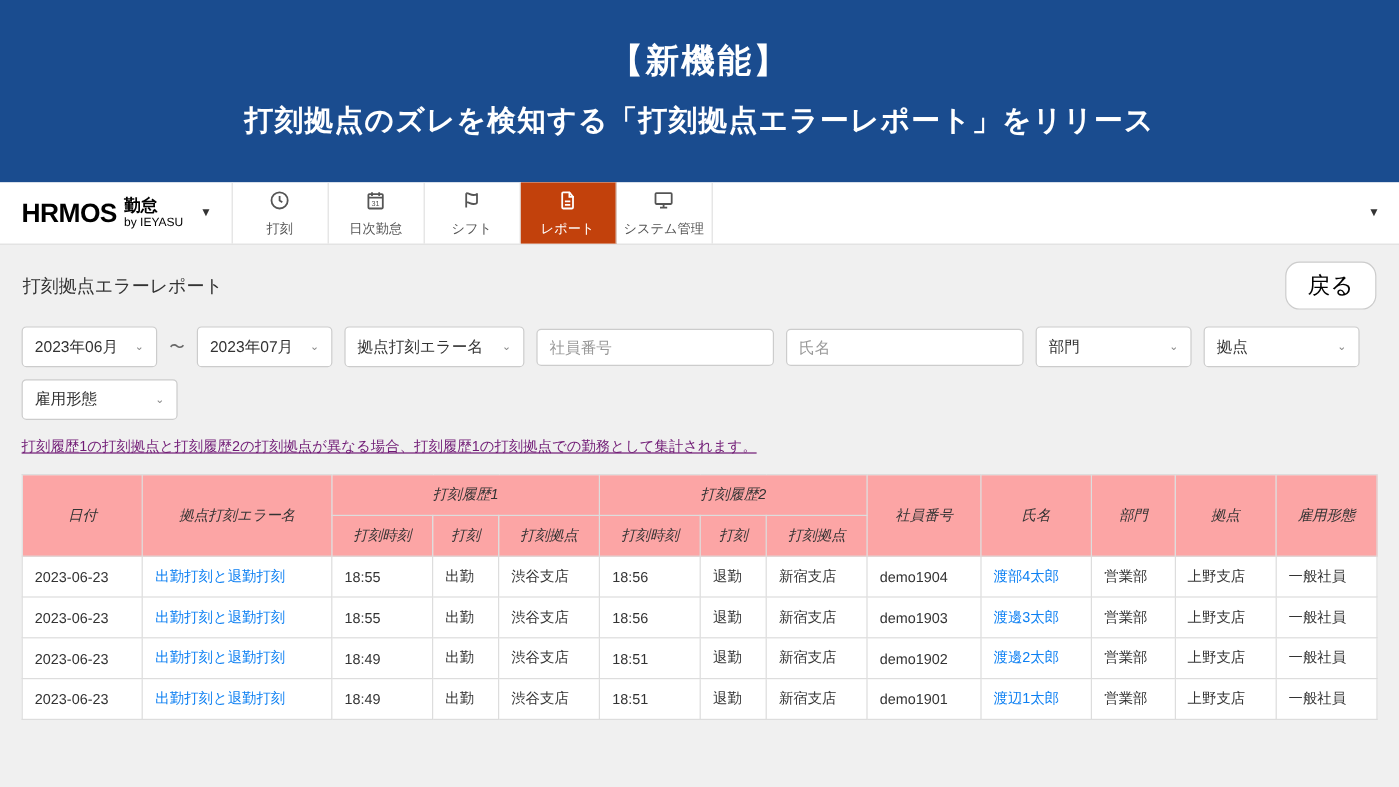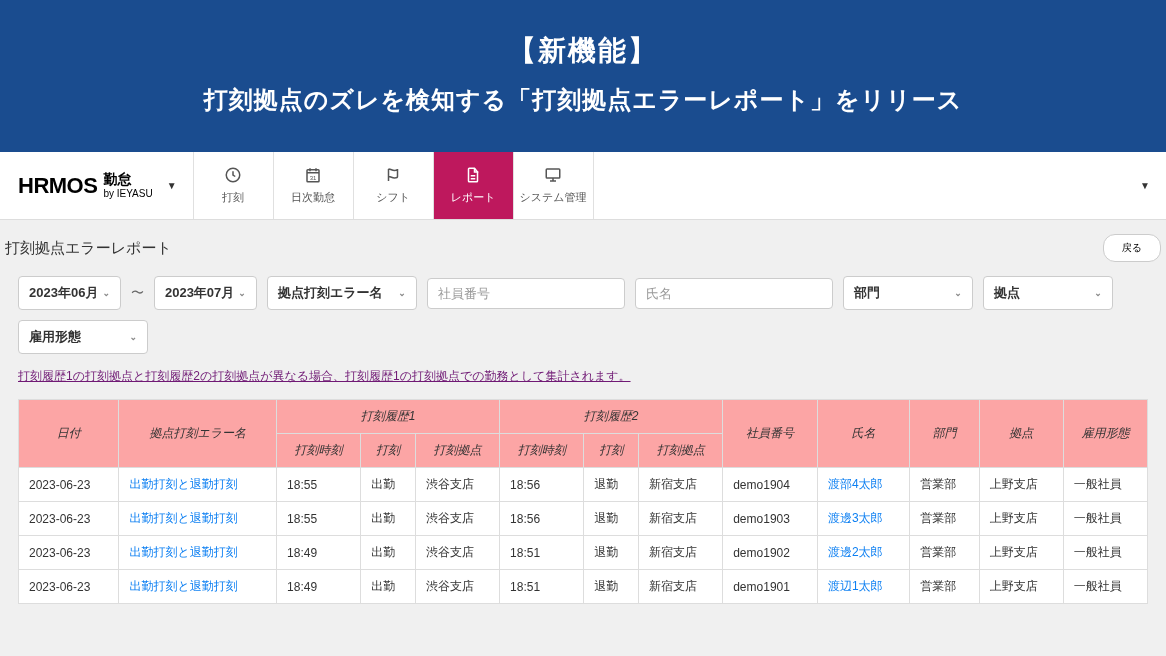--- a/index.html
+++ b/index.html
@@ -1,37 +1,37 @@
 <!DOCTYPE html>
 <html><head>
 <meta charset="utf-8">
 <style>
 * { box-sizing: border-box; margin: 0; padding: 0; }
 body { font-family: -apple-system, "Hiragino Sans", "Meiryo", sans-serif; background: #f0f0f0; width: 1166px; }
 .banner { background: #1a4c8f; color: #fff; text-align: center; padding: 32px 33px 36px; font-weight: 700; }
 .banner-line1 { font-size: 28px; margin-bottom: 14px; letter-spacing: 2px; }
 .banner-line2 { font-size: 24px; letter-spacing: 1px; }
-.topnav { display: flex; align-items: stretch; background: #fff; border-bottom: 1px solid #ddd; height: 68px; }
+.topnav { display: flex; align-items: stretch; background: #fff; border-bottom: 1px solid #ddd; height: 52px; }
 .logo-block { display: flex; align-items: center; padding: 0 8px 0 18px; gap: 6px; }
 .logo-text { font-size: 22px; font-weight: 800; letter-spacing: -0.5px; }
 .logo-sub { font-size: 10px; line-height: 1.2; }
 .logo-sub .kk { font-size: 14px; font-weight: 600; }
 .logo-caret { font-size: 10px; color: #333; padding: 0 8px; cursor: pointer; }
 .nav-items { display: flex; border-left: 1px solid #e0e0e0; }
 .nav-item { display: flex; flex-direction: column; align-items: center; justify-content: center; width: 80px; border-right: 1px solid #e0e0e0; color: #555; font-size: 11px; cursor: pointer; gap: 4px; }
-.nav-item.active { background: #be185d; color: #fff; }
+.nav-item.active { background: #c2410c; color: #fff; }
 .nav-item svg { width: 18px; height: 18px; }
 .user-block { margin-left: auto; display: flex; align-items: center; padding: 0 16px; font-size: 11px; color: #333; gap: 8px; }
 .user-caret { font-size: 10px; cursor: pointer; }
-.page-header { display: flex; justify-content: space-between; align-items: center; padding: 14px 5px; }
+.page-header { display: flex; justify-content: space-between; align-items: center; padding: 14px 19px; }
 .page-title { font-size: 15px; color: #333; }
-.btn-back { background: #fff; border: 1px solid #ccc; border-radius: 12px; padding: 6px 18px; font-size: 10px; cursor: pointer; }
+.btn-back { background: #fff; border: 1px solid #ccc; border-radius: 12px; padding: 6px 18px; font-size: 19px; cursor: pointer; }
 .filter-bar { display: flex; gap: 10px; padding: 0 18px 14px; align-items: center; flex-wrap: wrap; }
 .filter-select, .filter-input { background: #fff; border: 1px solid #ccc; border-radius: 4px; padding: 7px 10px; font-size: 13px; color: #333; }
-.filter-select { display: flex; align-items: center; gap: 4px; cursor: pointer; font-weight: bold; }
+.filter-select { display: flex; align-items: center; gap: 14px; cursor: pointer; }
 .filter-input { min-width: 120px; }
 .filter-input::placeholder { color: #999; }
 .filter-tilde { color: #666; font-size: 13px; }
 .chevron { font-size: 9px; color: #888; }
 .note { padding: 0 18px 14px; font-size: 12px; color: #701a75; text-decoration: underline; }
 .table-wrap { padding: 0 18px 18px; }
 table { width: 100%; border-collapse: collapse; background: #fff; font-size: 12px; }
 th, td { border: 1px solid #ddd; padding: 8px 10px; text-align: left; color: #333; }
 th { background: #fca5a5; font-weight: 500; text-align: center; font-style: italic; }
 td.link { color: #0c7ff2; cursor: pointer; }

